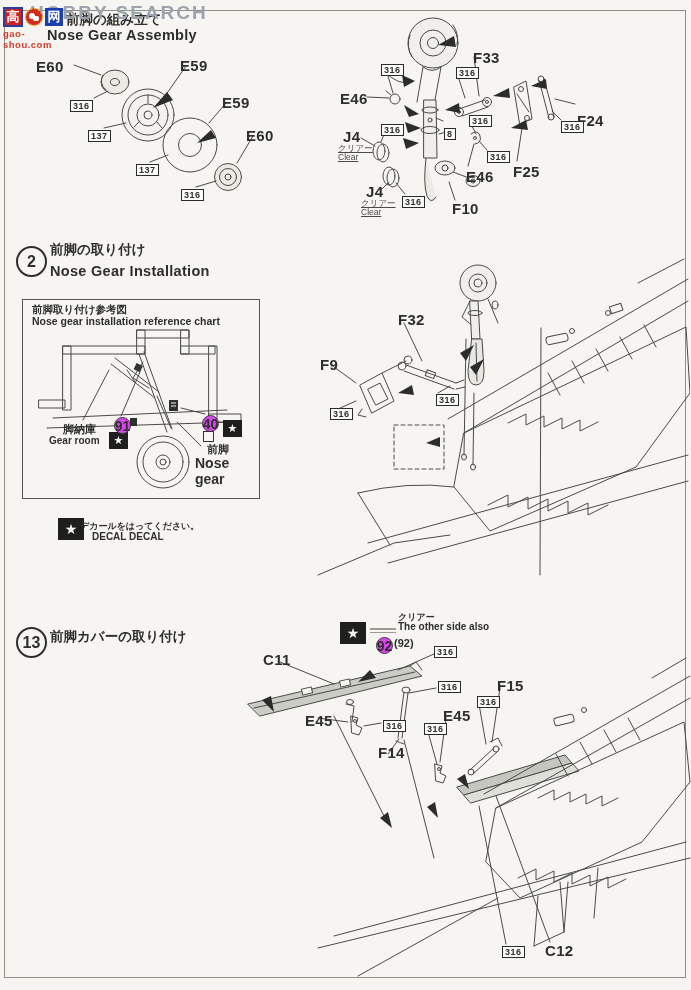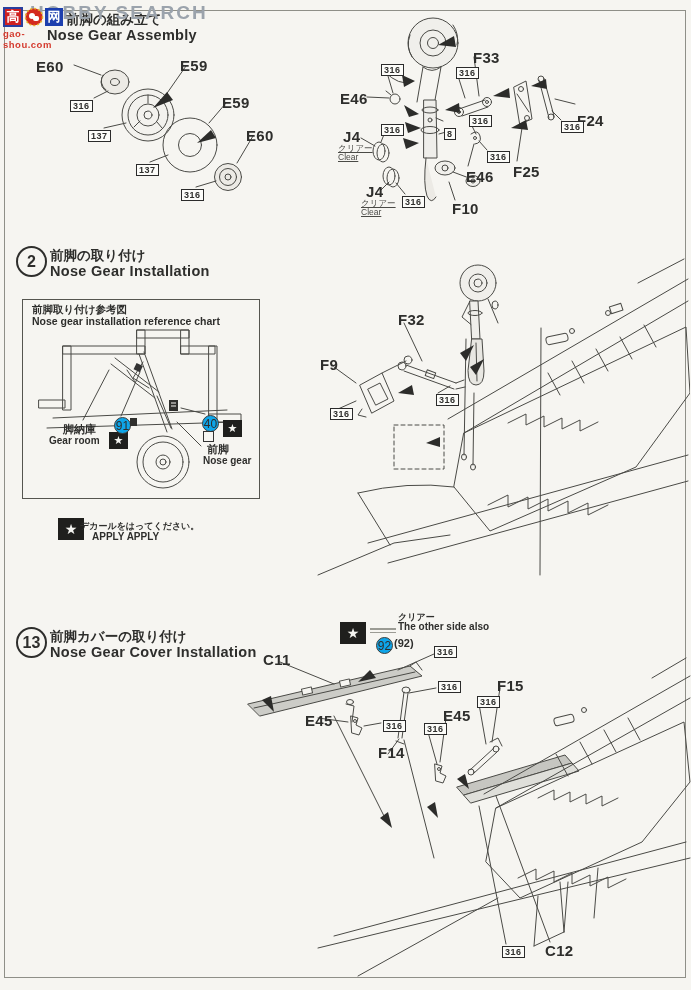--- a/index.html
+++ b/index.html
@@ -22,21 +22,21 @@
   .stepnum{width:27px;height:27px;border:2.5px solid #2e2e2c;border-radius:50%;
            display:flex;align-items:center;justify-content:center;
            font-size:16px;font-weight:bold;background:#f6f5f1;}
   .h-jp{font-size:13.5px;font-weight:bold;}
   .h-en{font-size:14.5px;font-weight:bold;letter-spacing:0.3px;}
   
   .plabel{font-size:15px;font-weight:bold;letter-spacing:0.3px;white-space:nowrap;}
   .pbox{font-size:9px;font-weight:bold;border:1.5px solid #2b2b2b;background:#fcfcf9;
         padding:0 2px;line-height:10px;display:inline-block;letter-spacing:0.5px;}
   .dcirc{display:inline-flex;align-items:center;justify-content:center;width:15px;height:15px;
-         border:1.3px solid #3e3e3c;border-radius:50%;font-size:12px;font-weight:normal;background:#0ea5e9;}
+         border:1.3px solid #3e3e3c;border-radius:50%;font-size:14px;font-weight:bold;background:#d946ef;}
   .dparen{font-size:11px;font-weight:bold;}
   .star{background:#1f1f1d;color:#f4f4f0;display:flex;align-items:center;justify-content:center;}
   .small-jp{font-size:8.5px;color:#4a4a46;text-decoration:underline;}
   .tiny{font-size:9.5px;font-weight:bold;}
   .note-jp{font-size:9px;font-weight:bold;}
   .note-en{font-size:10px;font-weight:bold;}
   .refbox{border:1.3px solid #55554f;background:#f6f5f1;}
   .rb-t{font-size:10.5px;font-weight:bold;white-space:nowrap;}
   .fineline{height:1.5px;background:#9b9b94;margin:2px 0;}
   
@@ -194,21 +194,21 @@
   <span class="abs pbox" style="left:487px;top:151px">316</span>
   <span class="abs plabel" style="left:466px;top:168px">E46</span>
   <span class="abs plabel" style="left:513px;top:163px">F25</span>
   <span class="abs plabel" style="left:366px;top:183px">J4</span>
   <span class="abs small-jp" style="left:361px;top:198px">クリアー</span>
   <span class="abs small-jp" style="left:361px;top:207px">Clear</span>
   <span class="abs pbox" style="left:402px;top:196px">316</span>
   <span class="abs plabel" style="left:452px;top:200px">F10</span>
 
   <div class="abs stepnum" style="left:16px;top:246px">2</div>
-  <div class="abs h-jp" style="left:50px;top:247px">前脚の取り付け</div>
+  <div class="abs h-jp" style="left:50px;top:241px">前脚の取り付け</div>
   <div class="abs h-en" style="left:50px;top:263px">Nose Gear Installation</div>
 
   <div class="abs refbox" style="left:22px;top:299px;width:236px;height:198px">
     <div class="abs rb-t" style="left:9px;top:3px">前脚取り付け参考図</div>
     <div class="abs rb-t" style="left:9px;top:15px">Nose gear installation reference chart</div>
     <svg class="abs" style="left:0;top:0" width="236" height="196">
       <defs>
         <pattern id="hatchC" width="4" height="4" patternUnits="userSpaceOnUse" patternTransform="rotate(45)">
           <rect width="4" height="4" fill="#f6f5f1"></rect>
           <line x1="0" y1="0" x2="0" y2="4" stroke="#8d8d86" stroke-width="1.2"></line>
@@ -253,26 +253,26 @@
     </svg>
     <span class="abs tiny" style="left:40px;top:122px;font-size:11px">脚納庫</span>
     <span class="abs tiny" style="left:26px;top:135px;font-size:10px">Gear room</span>
     <span class="abs star" style="left:86px;top:132px;width:19px;height:17px;font-size:11px">★</span>
     <span class="abs dcirc" style="left:91px;top:117px">91</span>
     <span class="abs" style="left:107px;top:118px;width:7px;height:8px;background:#2f2f2d"></span>
     <span class="abs dcirc" style="left:179px;top:115px">40</span>
     <span class="abs" style="left:180px;top:131px;width:9px;height:9px;background:#f6f5f1;border:1.2px solid #333"></span>
     <span class="abs star" style="left:200px;top:120px;width:19px;height:17px;font-size:11px">★</span>
     <span class="abs tiny" style="left:184px;top:142px;font-size:11px">前脚</span>
-    <span class="abs tiny" style="left:180px;top:155px;font-size:10px">Nose gear</span>
+    <span class="abs tiny" style="left:172px;top:155px;font-size:14px">Nose gear</span>
   </div>
 
   <span class="abs star" style="left:58px;top:518px;width:26px;height:22px;font-size:14px">★</span>
   <span class="abs note-jp" style="left:80px;top:520px">デカールをはってください。</span>
-  <span class="abs note-en" style="left:92px;top:531px">APPLY APPLY</span>
+  <span class="abs note-en" style="left:92px;top:531px">DECAL DECAL</span>
 
   <svg class="abs" style="left:298px;top:243px" width="392" height="337">
     <g class="ln">
       <circle cx="180" cy="40" r="18" style="fill:#f0efeb"></circle>
       <circle cx="180" cy="40" r="9"></circle>
         <circle cx="180" cy="40" r="4"></circle>
       <polyline points="172,58 164,74 176,84"></polyline>
       <line x1="190" y1="56" x2="200" y2="80"></line>
       <ellipse cx="197" cy="62" rx="3" ry="4"></ellipse>
       <path d="M172,58 h8 l2,38 h-8 z" style="fill:#efeeea"></path>
@@ -326,21 +326,20 @@
     <polygon class="arr" points="128,200 142,194 142,204"></polygon>
   </svg>
 
   <span class="abs plabel" style="left:320px;top:356px">F9</span>
   <span class="abs pbox" style="left:330px;top:408px">316</span>
   <span class="abs plabel" style="left:398px;top:311px">F32</span>
   <span class="abs pbox" style="left:436px;top:394px">316</span>
 
   <div class="abs stepnum" style="left:16px;top:627px">13</div>
   <div class="abs h-jp" style="left:50px;top:628px">前脚カバーの取り付け</div>
-  <div class="abs h-en" style="left:50px;top:644px">Nose Gear Cover Installation</div>
 
   <span class="abs star" style="left:340px;top:622px;width:26px;height:22px;font-size:14px">★</span>
   <div class="abs" style="left:370px;top:626px;width:26px">
     <div class="fineline"></div>
       <div class="fineline"></div>
   </div>
   <span class="abs note-jp" style="left:398px;top:611px">クリアー</span>
   <span class="abs note-en" style="left:398px;top:621px">The other side also</span>
   <span class="abs dcirc" style="left:376px;top:637px">92</span>
   <span class="abs dparen" style="left:394px;top:637px">(92)</span>

